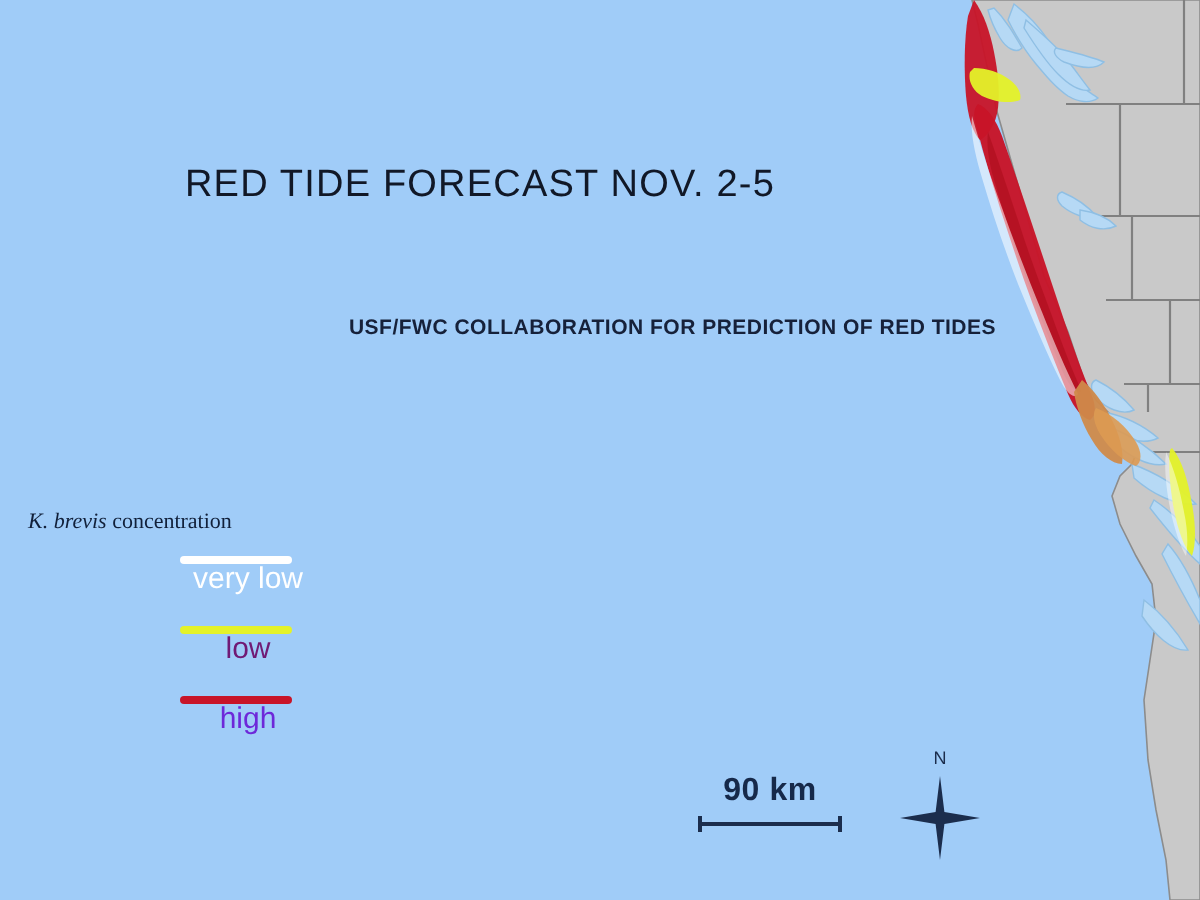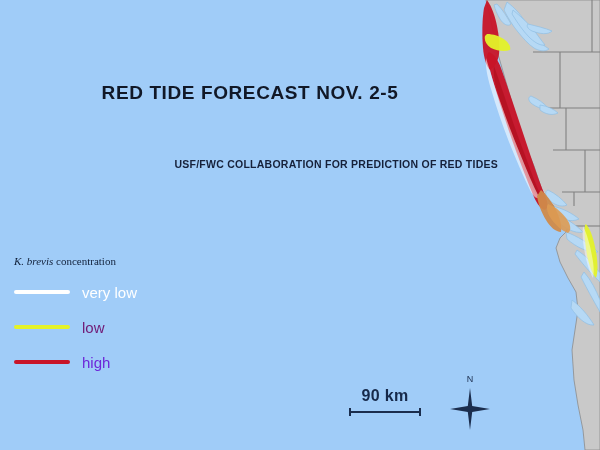--- a/index.html
+++ b/index.html
@@ -35,25 +35,24 @@
 
   
   .title-main {
     position: absolute;
     left: 0;
     top: 82px;
     width: 480px;
     text-align: center;
     font-family: "Liberation Sans", sans-serif;
     font-size: 19px;
-    font-weight: bold;
+    font-weight: normal;
     letter-spacing: 0.6px;
     color: #111827;
     white-space: nowrap;
-    padding-left: 10px;
   }
   .title-sub {
     position: absolute;
     left: 0;
     top: 158px;
     width: 498px;
     text-align: right;
     font-family: Liberation Sans, sans-serif;
     font-size: 10.5px;
     font-weight: bold;
@@ -77,20 +76,21 @@
     white-space: nowrap;
   }
   .legend-title .sp-italic {
     font-style: italic;
   }
   .legend-row {
     display: flex;
     align-items: center;
     height: 28px;
     margin-bottom: 7px;
+    flex-direction: column;
   }
   .legend-swatch {
     width: 56px;
     height: 4px;
     border-radius: 2px;
     margin-right: 12px;
     flex: 0 0 auto;
   }
   .legend-label {
     font-family: "Liberation Sans", sans-serif;

